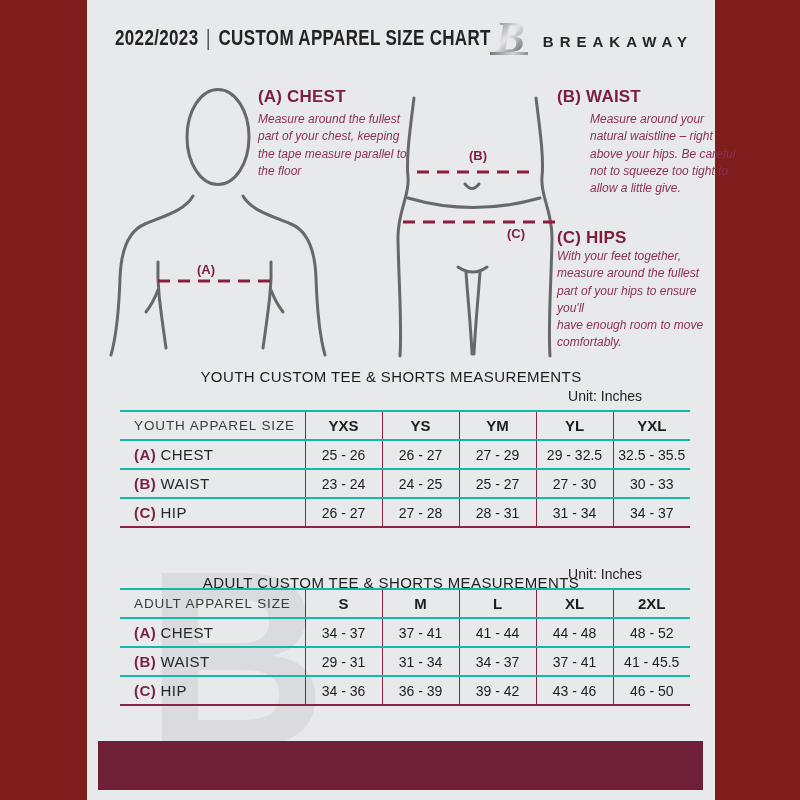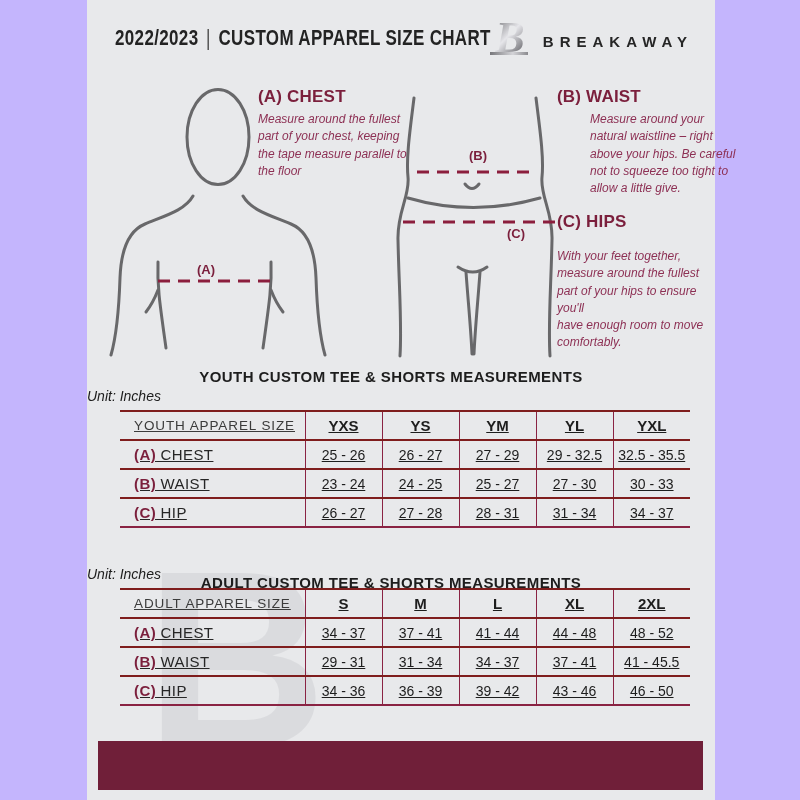--- a/index.html
+++ b/index.html
@@ -1,16 +1,16 @@
 <!DOCTYPE html>
 <html><head>
 <meta charset="utf-8">
 <style>
   html,body{margin:0;padding:0;background:#000;}
-  .stage{position:relative;width:800px;height:800px;background:#c4b5fd;overflow:hidden;
+  .stage{position:relative;width:800px;height:800px;background:#7f1d1d;overflow:hidden;
          font-family:"Liberation Sans",sans-serif;}
   .page{position:absolute;left:87px;top:0;width:628px;height:800px;background:#e8e9eb;}
 
   
   .masthead{position:absolute;left:0;top:0;width:628px;height:72px;}
   .masthead-left{position:absolute;left:28px;top:26px;white-space:nowrap;
     font-weight:700;font-size:20px;color:#232323;letter-spacing:.4px;
     transform:scale(.85,1.12);transform-origin:0 50%;}
   .masthead-left .sep{font-weight:400;color:#4a4a4a;margin:0 9px;}
   .brand-block{position:absolute;right:22px;top:14px;display:flex;align-items:center;gap:11px;}
@@ -21,39 +21,39 @@
   .logo-bar{position:absolute;left:2px;right:4px;bottom:7px;height:3px;
     background:linear-gradient(90deg,#77777b,#d4d4d8 60%,#8a8a8e);}
   .brand-name{font-weight:700;font-size:15px;letter-spacing:6px;color:#262626;margin-top:6px;}
 
   
   .guide-svg{position:absolute;left:0;top:0;width:628px;height:400px;}
   .guide-heading{position:absolute;font-weight:700;font-size:17px;color:#7b1f3c;letter-spacing:.2px;}
   .guide-text{position:absolute;font-style:italic;font-size:12px;line-height:1.44;color:#8d3054;white-space:pre-line;}
   .h-chest{left:171px;top:87px;}  .t-chest{left:171px;top:111px;width:160px;}
   .h-waist{left:470px;top:87px;}  .t-waist{left:466px;top:111px;width:152px;margin-left:37px;}
-  .h-hips {left:470px;top:212px;} .t-hips {left:470px;top:248px;width:158px;}
+  .h-hips {left:470px;top:228px;} .t-hips {left:470px;top:248px;width:158px;}
   .marker-label{position:absolute;font-weight:700;font-size:13px;color:#7b1f3c;}
   .m-chest{left:110px;top:262px;} .m-waist{left:382px;top:148px;} .m-hips{left:420px;top:226px;}
 
   
-  .tbl-title{position:absolute;left:0;width:608px;text-align:center;font-weight:700;
+  .tbl-title{position:absolute;left:0;width:608px;text-align:center;font-weight:400;
     font-size:15px;color:#1d1d1d;letter-spacing:.4px;}
-  .tbl-unit{position:absolute;left:0;width:555px;text-align:left;font-style:italic;
+  .tbl-unit{position:absolute;left:0;width:555px;text-align:right;
     font-size:14px;color:#1d1d1d;}
   .title-youth{top:368px;} .unit-youth{top:388px;}
   .title-adult{top:546px;margin-top:28px;} .unit-adult{top:566px;}
 
   
   table.size-table{position:absolute;left:33px;width:570px;border-collapse:collapse;table-layout:fixed;}
   .table-youth{top:410px;} .table-adult{top:588px;}
   .size-table col.c0{width:185px;}
   .size-table col.cn{width:77px;}
   .size-table tr{height:29px;}
-  .size-table th,.size-table td{padding:0;border-top:2px solid #7f1d1d;background:transparent;text-decoration:underline;}
+  .size-table th,.size-table td{padding:0;border-top:2px solid #14b8a6;background:transparent;}
   .size-table tr:last-child th,.size-table tr:last-child td{border-bottom:2px solid #8a2343;}
   .size-table th+th,.size-table td+td{border-left:1.5px solid #8a2343;}
   .size-table th.row-head{font-weight:400;font-size:13.5px;color:#3b3b3b;letter-spacing:.9px;
     text-align:left;padding-left:14px;}
   .size-table th.col-head{font-weight:700;font-size:15px;color:#1d1d1d;text-align:center;}
   .size-table td.label-cell{text-align:left;padding-left:14px;font-size:15px;color:#262626;letter-spacing:.4px;}
   .size-table td.label-cell b{color:#7b1f3c;font-weight:700;}
   .size-table td.value-cell{text-align:center;font-size:14px;color:#1d1d1d;}
 
   .watermark{position:absolute;left:58px;top:534px;font-size:252px;line-height:1;font-weight:700;

